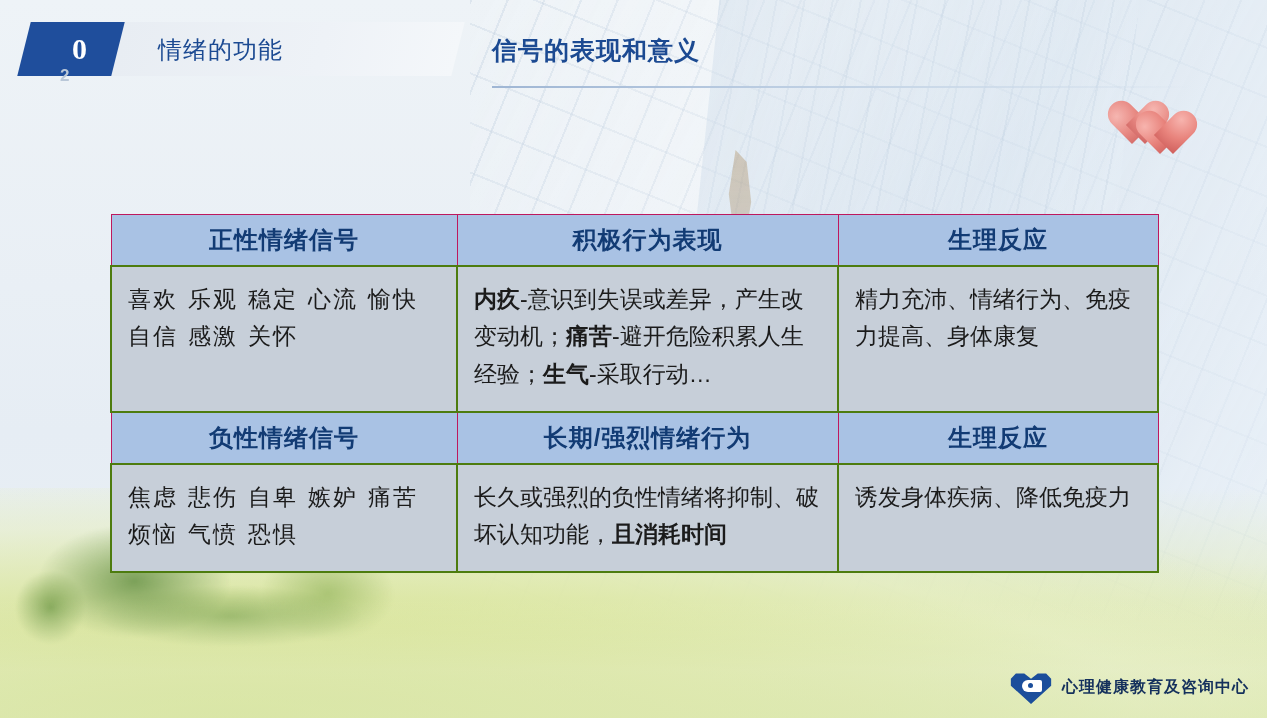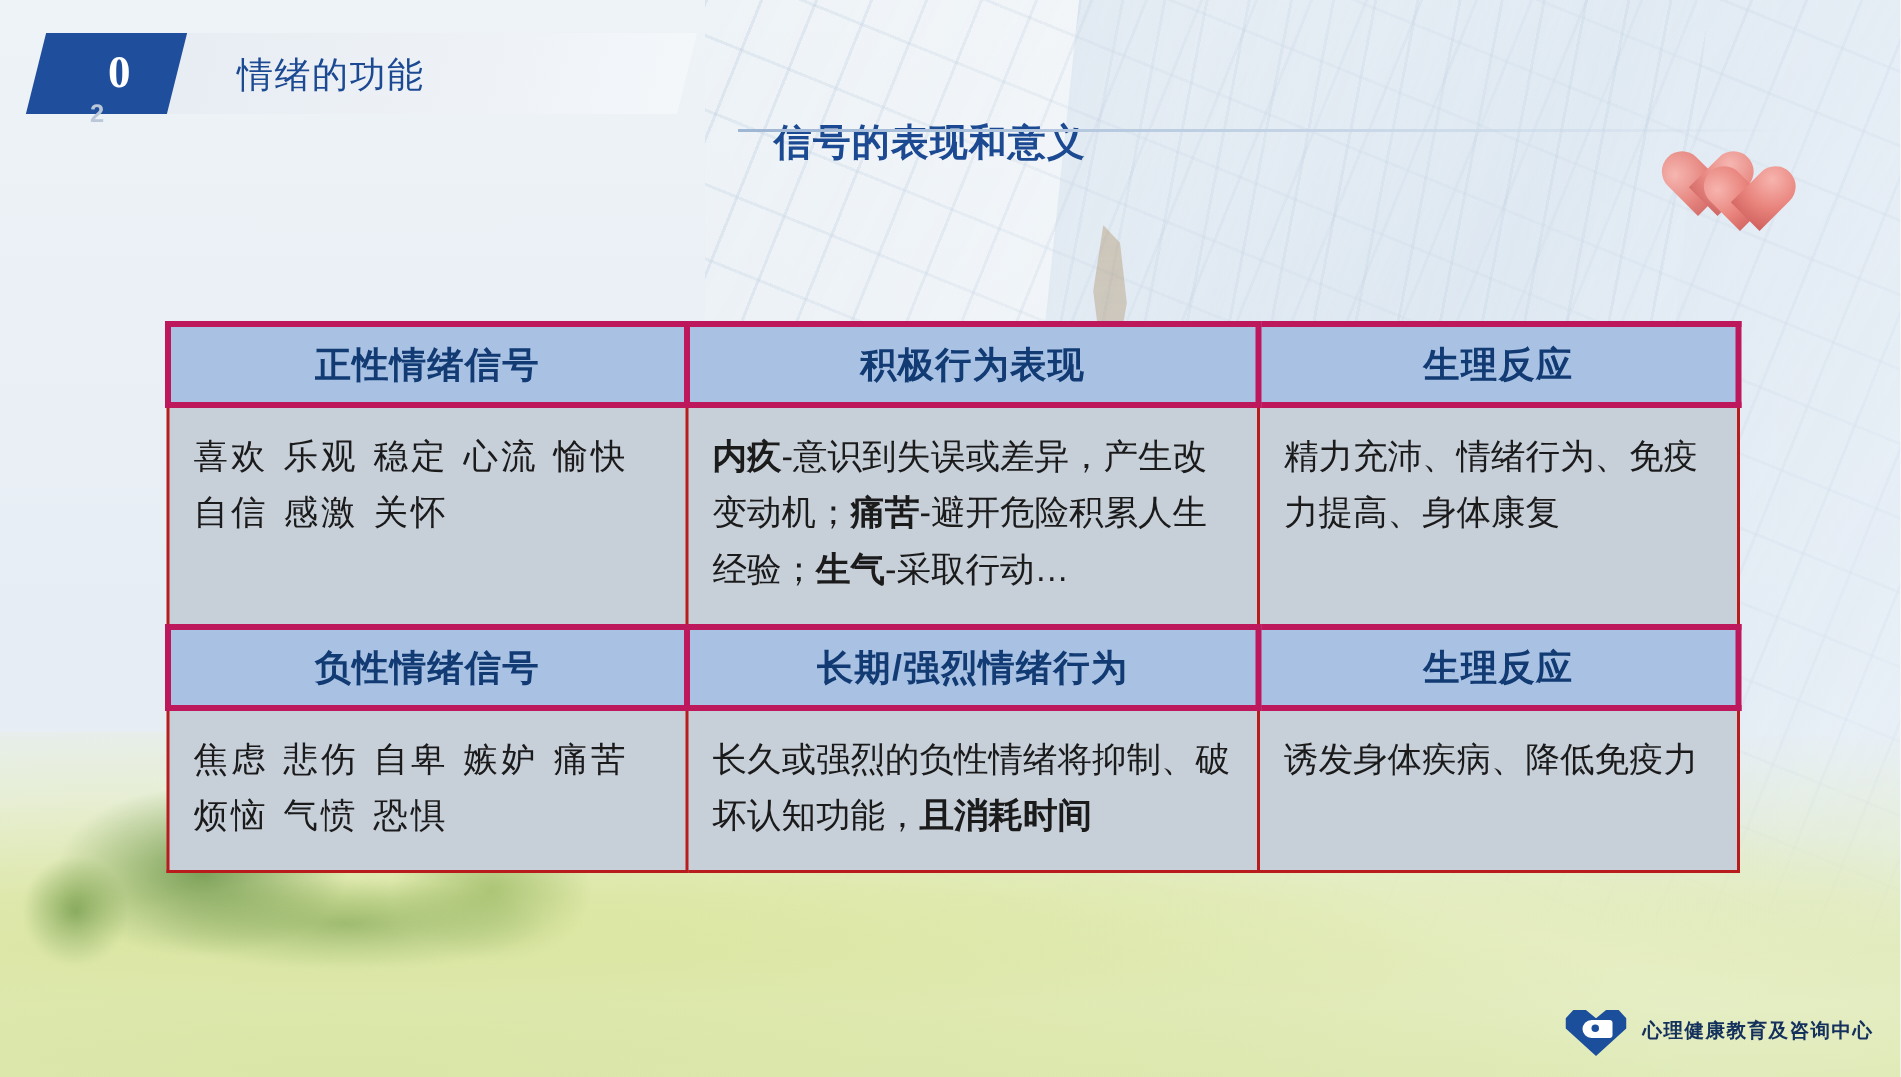--- a/index.html
+++ b/index.html
@@ -94,24 +94,23 @@
     width: 340px; height: 54px;
     background: linear-gradient(90deg, #e8edf3 0%, #eef2f7 60%, #f4f7fa 100%);
     transform: skewX(-14deg);
   }
   .title-plate-text {
     position: absolute; left: 158px; top: 34px;
     font-size: 24px; font-weight: 400; color: #1c4a92;
     letter-spacing: 1px;
   }
   .section-title {
-    position: absolute; left: 516px; top: 34px;
+    position: absolute; left: 492px; top: 34px;
     font-size: 25px; font-weight: 700; color: #1c4a92;
     letter-spacing: 1px;
-    margin-top: 44px;
   }
   .section-rule {
     position: absolute; left: 492px; top: 86px;
     width: 700px; height: 2px;
     background: linear-gradient(90deg, #9fb6d4 0%, #c9d8e8 60%, rgba(201,216,232,0) 100%);
   }
 
   
   .lead {
     position: absolute; left: 110px; top: 110px;
@@ -145,28 +144,28 @@
   .table col.c2 { width: 381px; }
   .table col.c3 { width: 320px; }
 
   .table th {
     background: #a9c2e4;
     color: #123b74;
     font-size: 24px;
     font-weight: 700;
     text-align: center;
     padding: 9px 6px;
-    border: 4px solid #be185d;
+    border: 1px solid #be185d;
     letter-spacing: 1px;
   }
   .table td {
     background: #c7cfd9;
     vertical-align: top;
     padding: 14px 16px 18px 16px;
-    border: 2px solid #b91c1c;
+    border: 2px solid #4d7c0f;
     font-size: 23px;
     color: #1b1b1b;
     line-height: 1.62;
   }
   .cell-sig { font-size: 25px; letter-spacing: 2px; line-height: 1.7; }
   .cell-sig .w { display: inline-block; margin-right: 10px; }
   b { font-weight: 700; }
 
   
   .footer-logo {
@@ -183,21 +182,21 @@
   }
   .logo-mark .key {
     position: absolute; left: 12px; top: 10px; width: 20px; height: 12px;
     background: #fff; border-radius: 6px 2px 2px 6px;
   }
   .logo-mark .key::after{
     content:""; position:absolute; left: 6px; top: 3px; width: 5px; height: 5px;
     background: #1b4e9b; border-radius: 50%;
   }
   .logo-text {
-    font-size: 13px; color: #14305c; font-weight: 700; letter-spacing: 1px;
+    font-size: 16px; color: #14305c; font-weight: 700; letter-spacing: 1px;
   }
 </style>
 </head>
 <body>
 
 <div id="slide">
 
   <div class="bg-sky"></div>
   <div class="bg-building"></div>
   <div class="bg-building2"></div>

